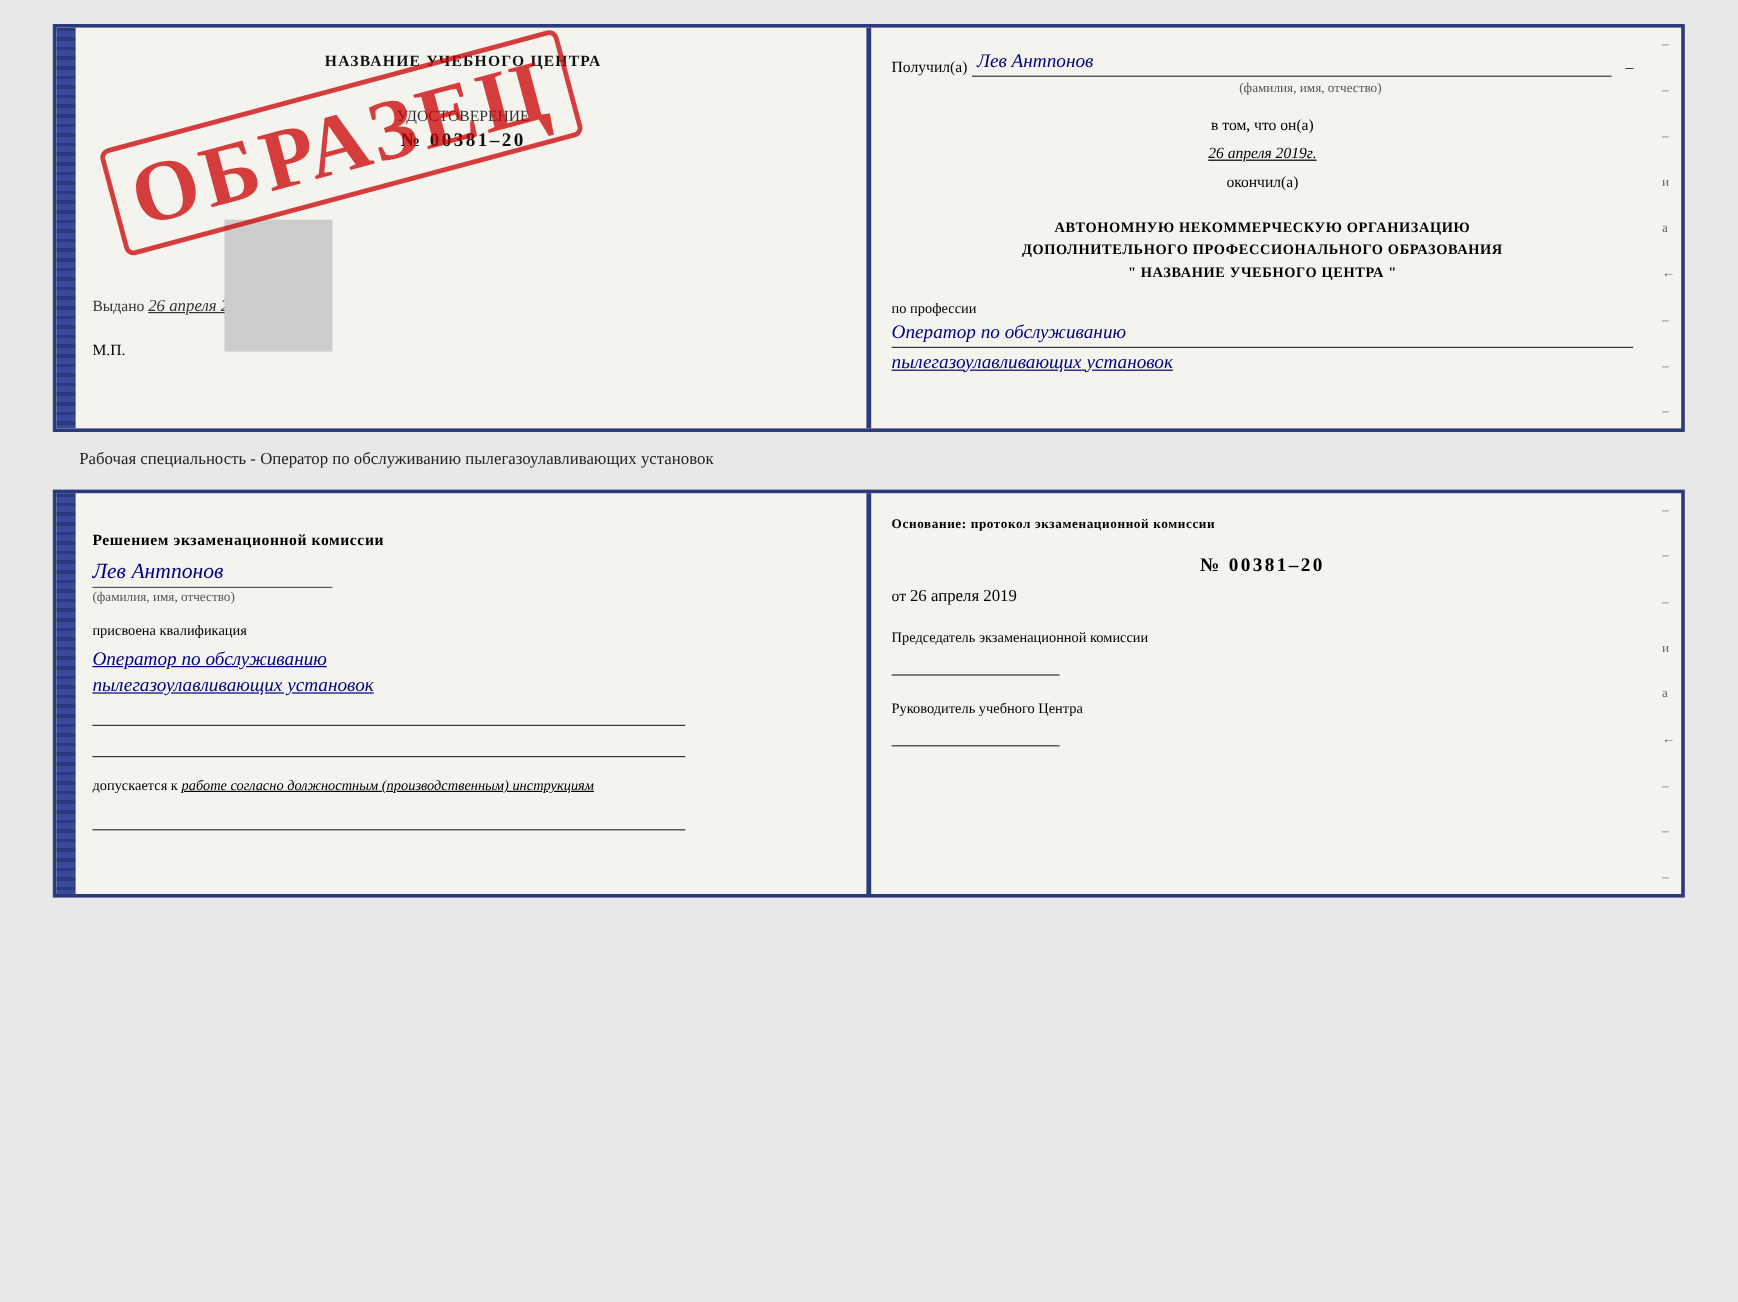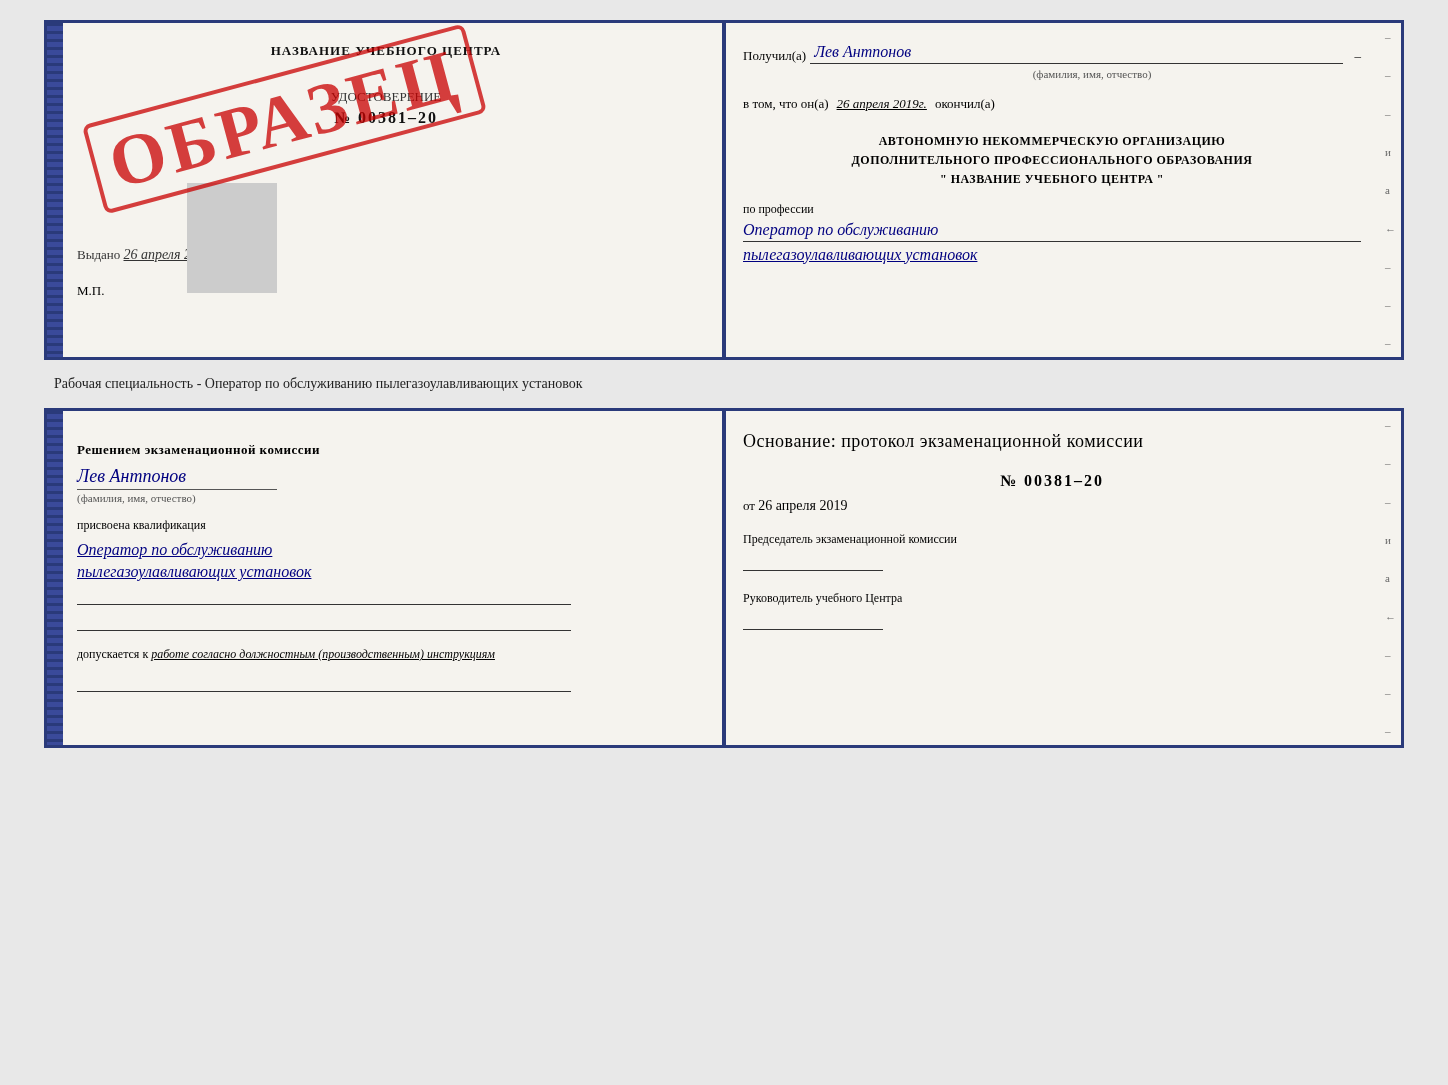--- a/index.html
+++ b/index.html
@@ -161,20 +161,21 @@
       margin-bottom: 16px;
       margin-left: 80px;
     }
 
     .in-that-line {
       font-size: 13px;
       margin-bottom: 20px;
       display: flex;
       align-items: center;
       gap: 8px;
+      flex-direction: column;
     }
 
     .date-underline {
       font-style: italic;
       text-decoration: underline;
       font-size: 13px;
       font-family: Liberation Serif, serif;
     }
 
     .org-block {
@@ -205,21 +206,21 @@
       font-size: 16px;
       font-style: italic;
       color: #000080;
       text-decoration: underline;
     }
 
     
     .between-text {
       font-size: 14px;
       color: #222;
-      margin: 4px 0;
+      margin: 4px 12px;
       align-self: flex-start;
       padding-left: 10px;
     }
 
     
     .cert-book-bottom {
       display: flex;
       width: 100%;
       border: 3px solid #2a3a7a;
       background: #f5f3ee;
@@ -298,22 +299,22 @@
       margin-top: 16px;
     }
 
     .allowed-italic {
       font-style: italic;
       text-decoration: underline;
     }
 
     
     .basis-text {
-      font-size: 18px;
-      font-weight: normal;
+      font-size: 11px;
+      font-weight: bold;
       letter-spacing: 0.5px;
       margin-bottom: 20px;
     }
 
     .protocol-number {
       text-align: center;
       font-size: 16px;
       font-weight: bold;
       letter-spacing: 2px;
       margin-bottom: 8px;

